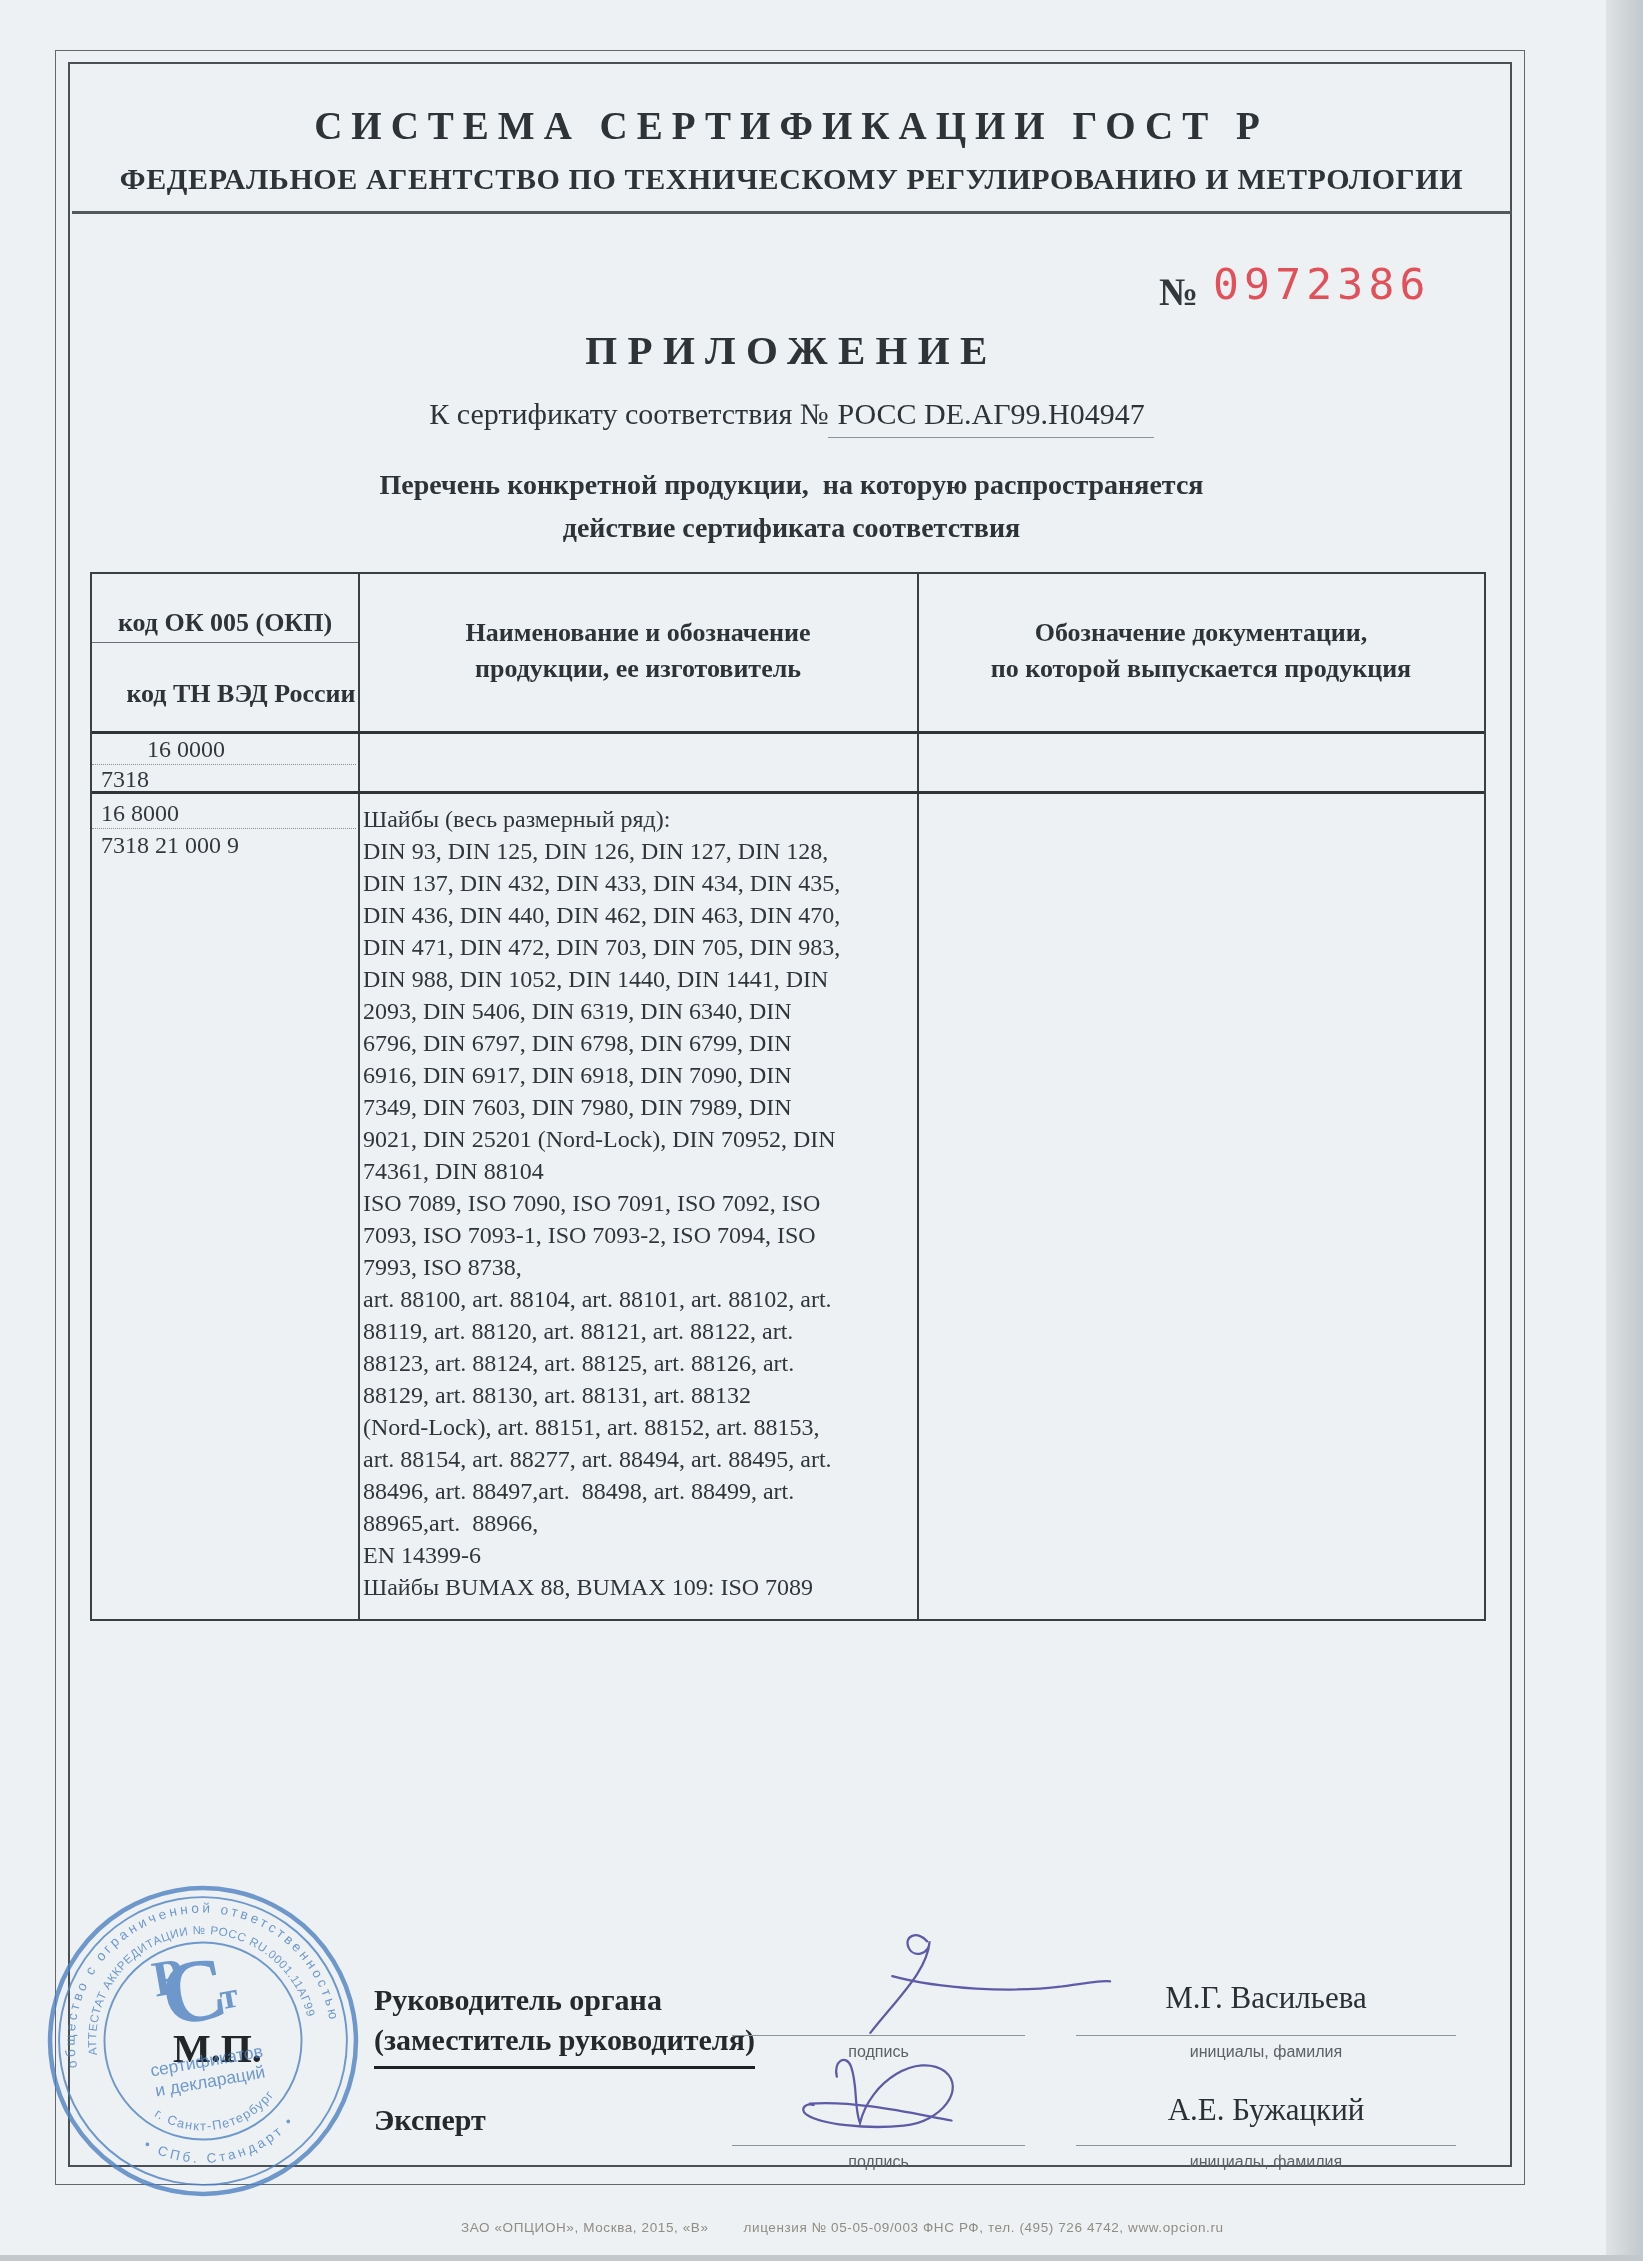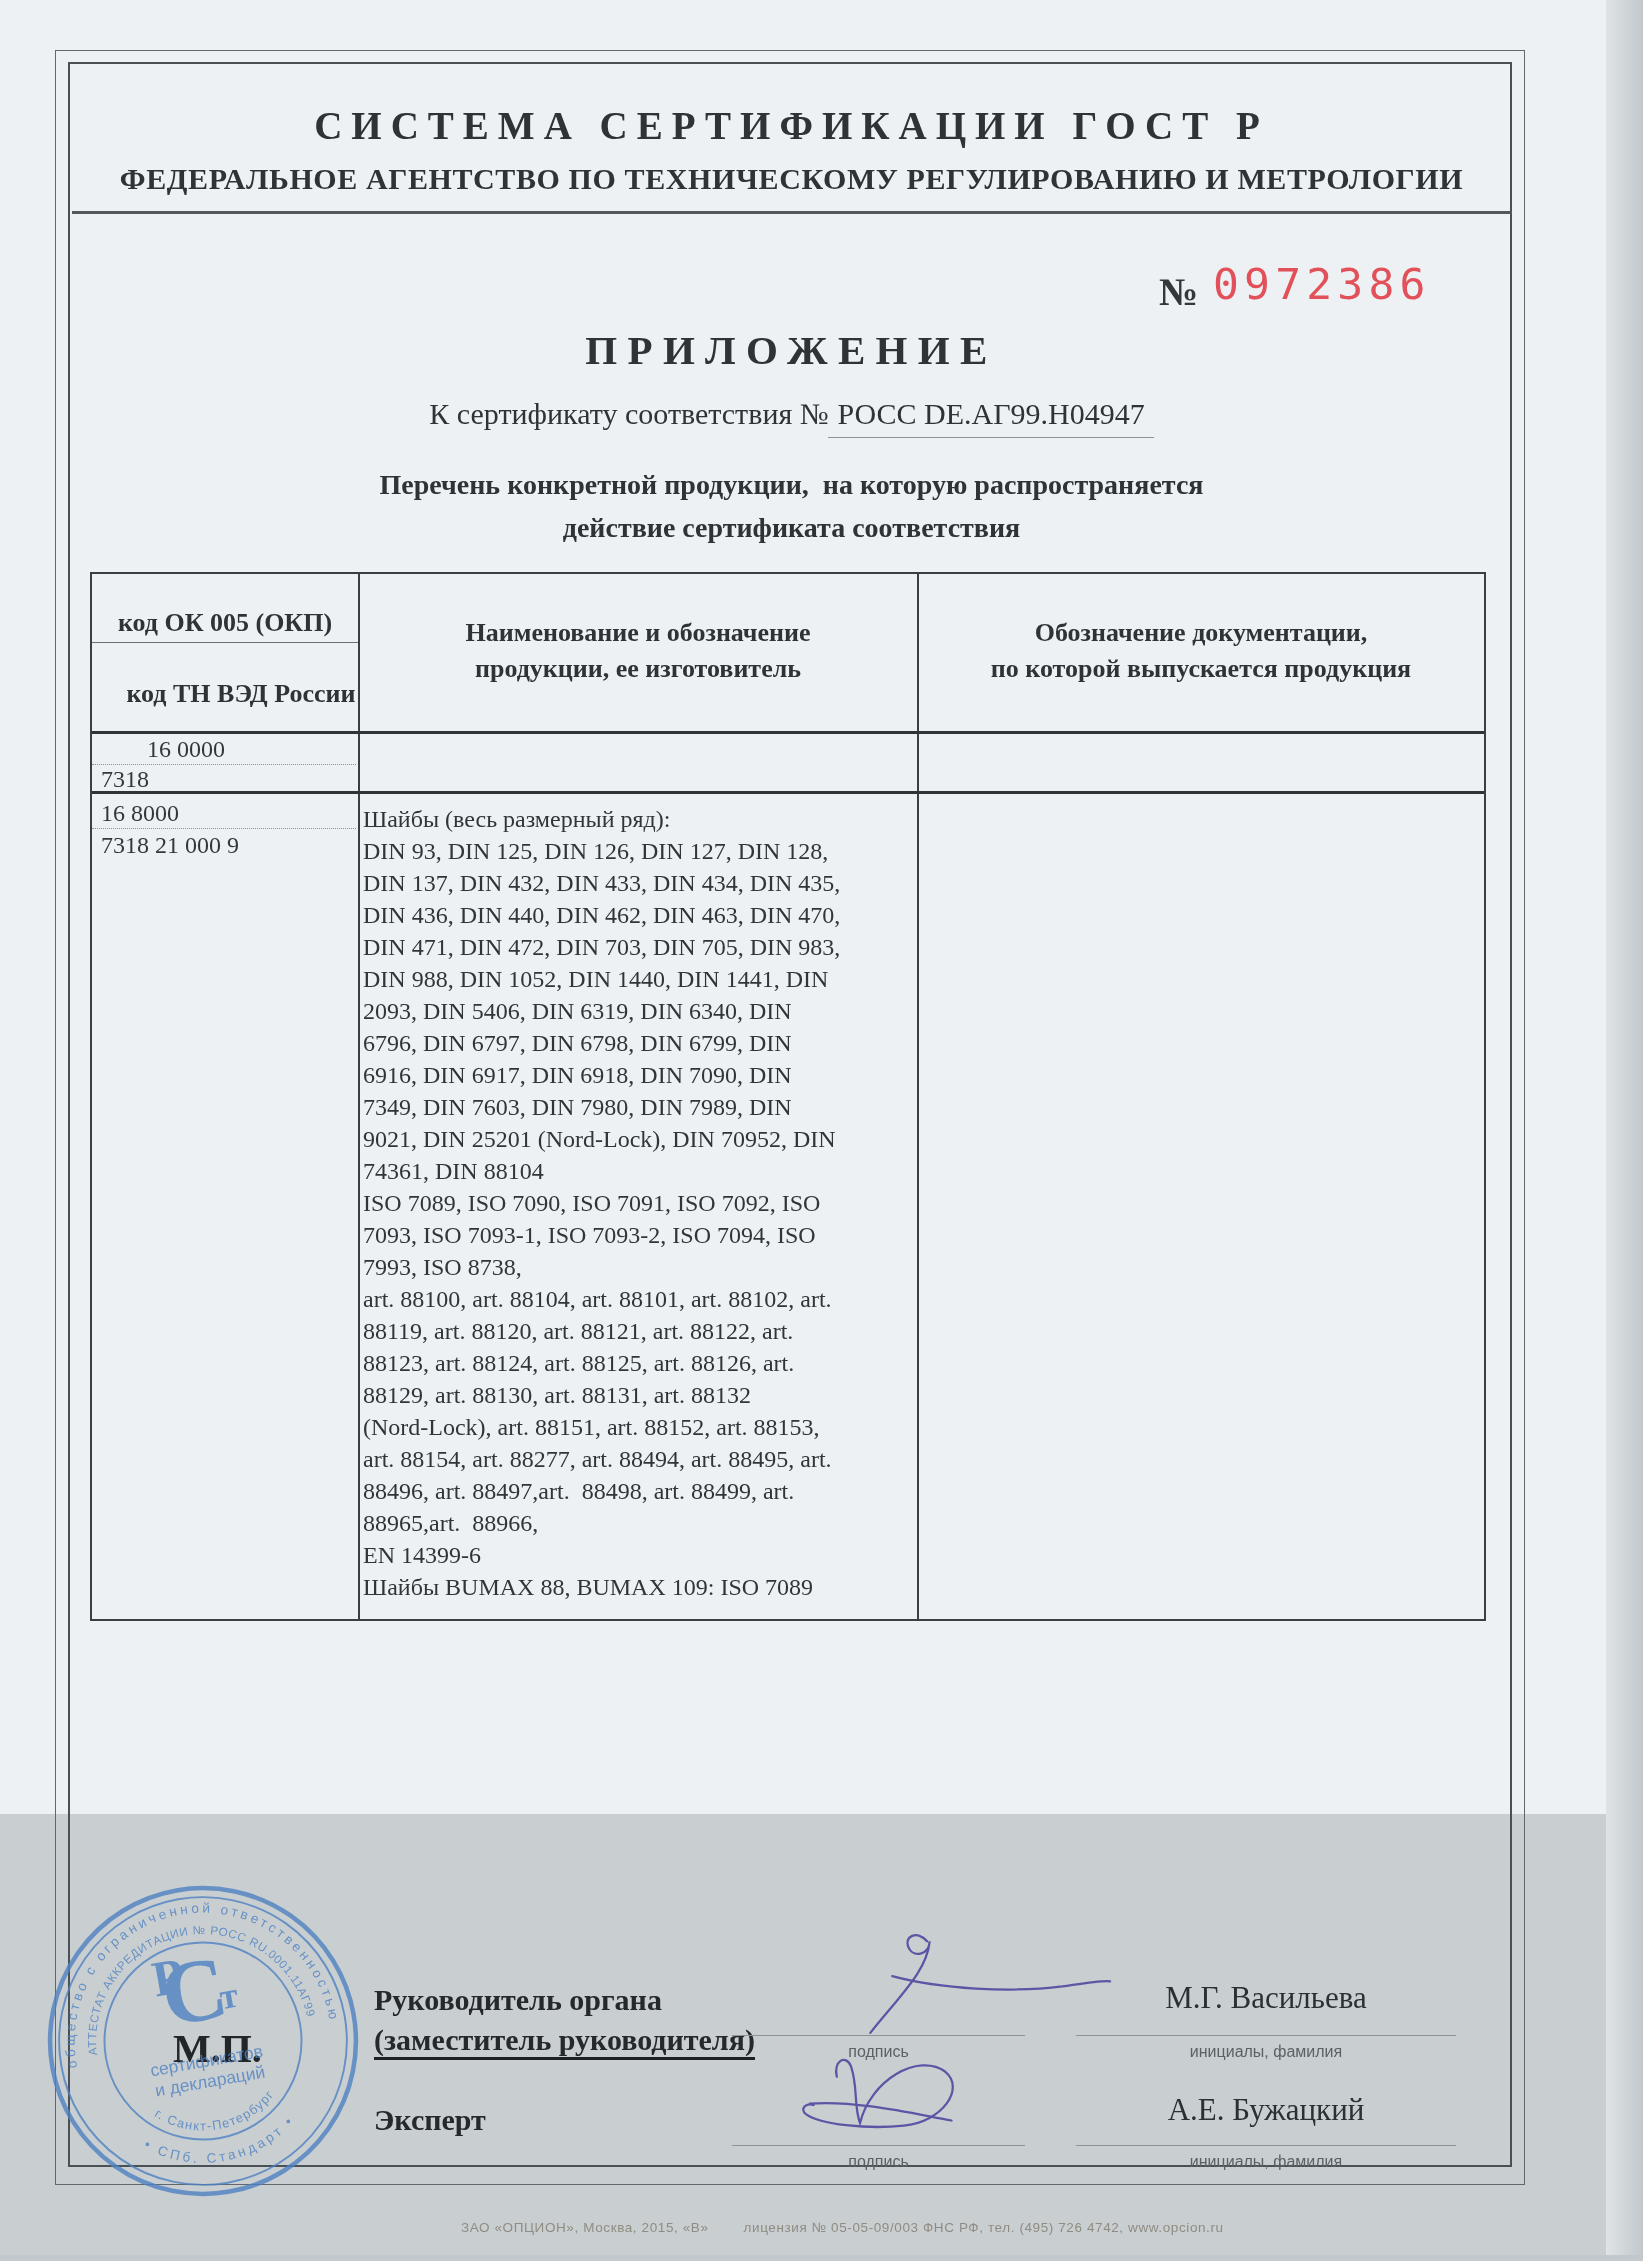--- a/index.html
+++ b/index.html
@@ -3,21 +3,21 @@
 <meta charset="utf-8">
 <style>
   html,body{margin:0;padding:0;}
   body{
     width:1644px;height:2261px;position:relative;
     background:#c9ced1;
     font-family:"Liberation Serif", serif;
     overflow:hidden;
   }
   #paper{
-    position:absolute;left:0;top:0;width:1606px;height:1814px;
+    position:absolute;left:0;top:0;width:1606px;height:2255px;
     background:#edf1f3;
   }
   .edge-right{position:absolute;left:1606px;top:0;width:37px;height:2261px;
     background:linear-gradient(to right,#dfe3e5,#c2c8cb);}
   .edge-bottom{position:absolute;left:0;top:2255px;width:1644px;height:6.4px;background:#c2c8cb;}
 
   .frame-outer{position:absolute;left:55px;top:50px;width:1470px;height:2135px;
     border:1.9px solid #61676b;box-sizing:border-box;}
   .frame-inner{position:absolute;left:68px;top:62px;width:1444px;height:2105px;
     border:2.6px solid #4a5054;box-sizing:border-box;}
@@ -50,21 +50,21 @@
   .hthin-col1{position:absolute;left:0;width:266px;height:1.3px;background:#6a7073;}
   .hdot{position:absolute;left:0;width:264px;border-top:1.9px dotted #8a9094;}
   .th{position:absolute;font-size:26px;font-weight:bold;color:#2e3337;text-align:center;
     line-height:36px;white-space:pre-wrap;}
   .code{position:absolute;left:9px;font-size:24px;color:#33383c;}
   .namecell{position:absolute;left:271px;top:229px;width:552px;font-size:24px;
     line-height:32px;color:#30353a;white-space:pre-wrap;}
 
   
   .role{position:absolute;left:374px;font-size:30px;font-weight:bold;color:#26292c;}
-  .role-underlined{border-bottom:3.2px solid #1e2124;padding-bottom:0;}
+  .role-underlined{border-bottom:3.2px solid #1e2124;padding-bottom:9px;}
   .sigline{position:absolute;height:1.3px;background:#8d9499;}
   .caption{position:absolute;font-size:16px;color:#5c6165;font-family:"Liberation Sans",sans-serif;
     text-align:center;}
   .person{position:absolute;left:1076px;width:380px;text-align:center;font-size:31px;color:#2b3034;}
 
   .mp-mark{position:absolute;left:173px;top:2025px;font-size:40px;font-weight:bold;color:#222629;}
 
   #stamp{position:absolute;left:41px;top:1879px;width:324px;height:324px;
     opacity:.8;transform:rotate(-10deg);}
   #sig-ink{position:absolute;left:0;top:0;width:1644px;height:2261px;pointer-events:none;}

